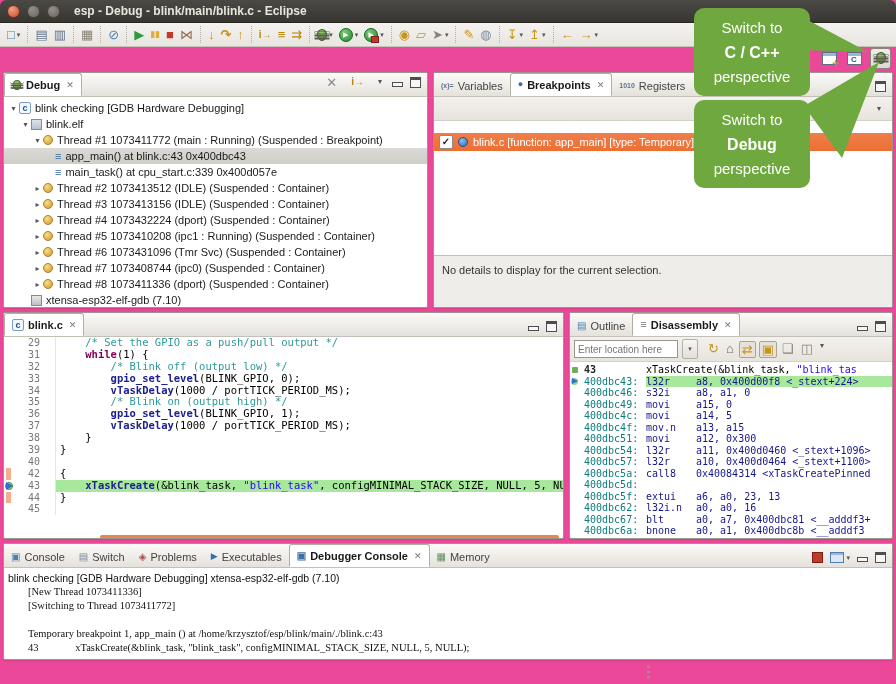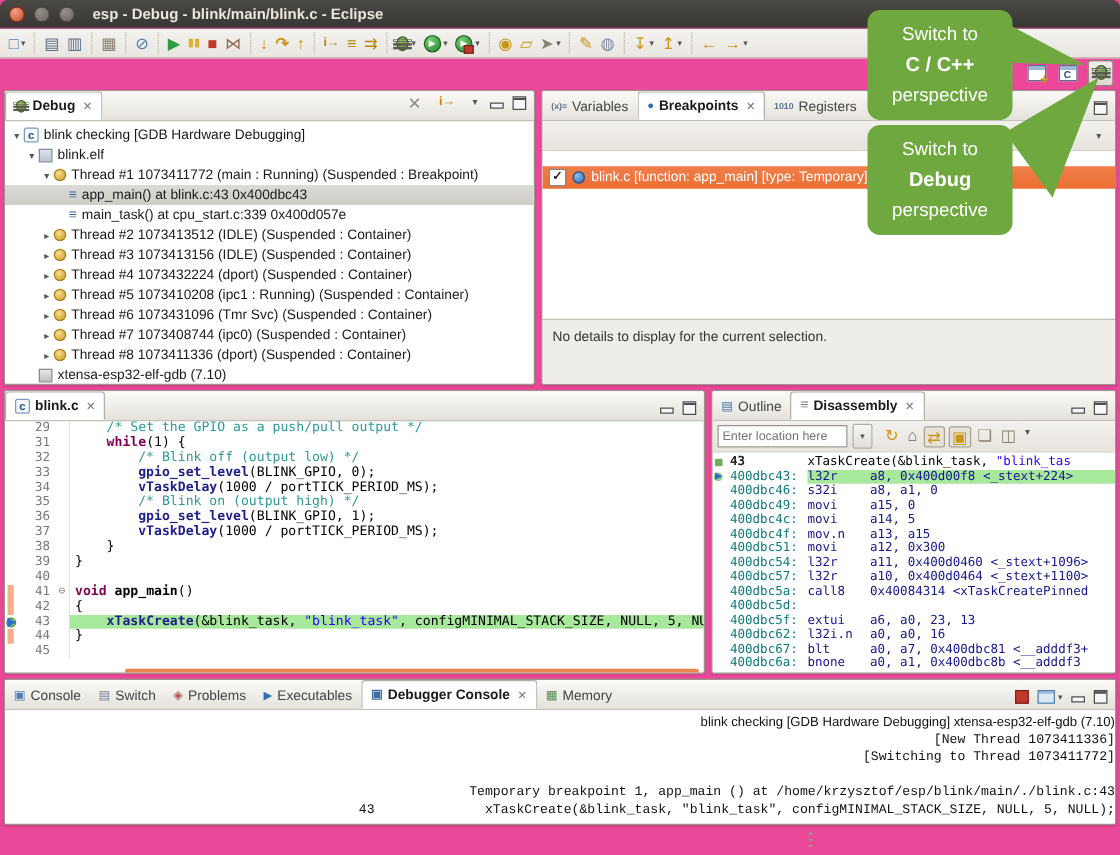--- a/index.html
+++ b/index.html
@@ -87,22 +87,22 @@
   .d-gut.srcm::before{content:"";position:absolute;left:2px;top:3px;width:6px;height:6px;background:#6FAF5A;border-radius:1px;}
   .d-addr{width:62px;flex:none;color:#0E7B7B;}
   .d-body{flex:1;display:flex;}
   .drow.hl .d-body{background:#A8E89C;}
   .d-mn{width:50px;flex:none;color:#16168C;}
   .d-ops{color:#16168C;}
   .d-srcnum{width:62px;flex:none;color:#222;font-weight:bold;}
   .d-srccode{color:#000;}
   
   .con-body{padding:3px 0 0 4px;}
-  .cline{height:14px;line-height:14px;font-size:10.5px;white-space:pre;color:#111;text-align:right;}
-  .cline.mono{font-family:Liberation Mono, monospace;}
+  .cline{height:14px;line-height:14px;font-size:10.5px;white-space:pre;color:#111;}
+  .cline.mono{font-family:Liberation Serif, serif;margin-left:20px;}
   .conbtn-stop{width:9px;height:9px;background:#C03A2B;border:1px solid #7E201A;}
   .conbtn-mon{width:12px;height:9px;border:1px solid #4C7FB0;background:#DCE9F5;box-shadow:inset 0 2px 0 #9DB6D4;}
   
   .statusbar{position:absolute;left:0;right:0;top:661px;height:23px;}
   .grip{position:absolute;left:647px;top:5px;width:3px;height:14px;background:repeating-linear-gradient(#9A958C 0 2px,transparent 2px 5px);}
   
   .tails{position:absolute;left:0;top:0;z-index:60;pointer-events:none;}
   .callout{position:absolute;width:116px;height:88px;border-radius:10px;color:#fff;text-align:center;z-index:61;padding-top:8px;box-sizing:border-box;}
   .cl-a{font-size:15px;line-height:24px;}
   .cl-b{font-size:16px;font-weight:bold;line-height:25px;}
@@ -477,26 +477,20 @@
             <span class="e-ruler"></span>
             <span class="e-num">39</span>
             <span class="e-fold"></span>
             <span class="e-code"><span class="pl">}</span></span>
           </div>
           <div class="erow">
             <span class="e-ruler"></span>
             <span class="e-num">40</span>
             <span class="e-fold"></span>
             <span class="e-code"></span>
-          </div>
-          <div class="erow">
-            <span class="e-ruler chg"></span>
-            <span class="e-num">41</span>
-            <span class="e-fold">⊖</span>
-            <span class="e-code"><span class="kw">void</span><span class="pl"> </span><span class="fnb">app_main</span><span class="pl">()</span></span>
           </div>
           <div class="erow">
             <span class="e-ruler chg"></span>
             <span class="e-num">42</span>
             <span class="e-fold"></span>
             <span class="e-code"><span class="pl">{</span></span>
           </div>
           <div class="erow hl">
             <span class="e-ruler mark"></span>
             <span class="e-num">43</span>

